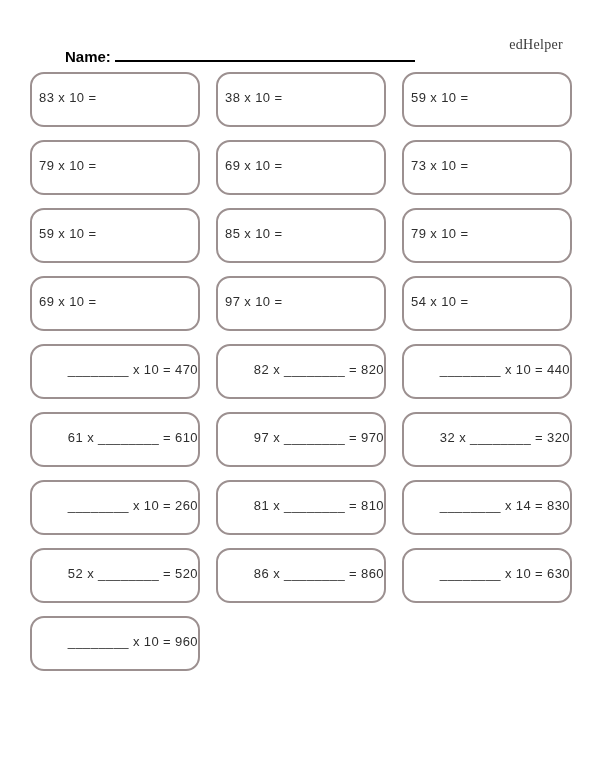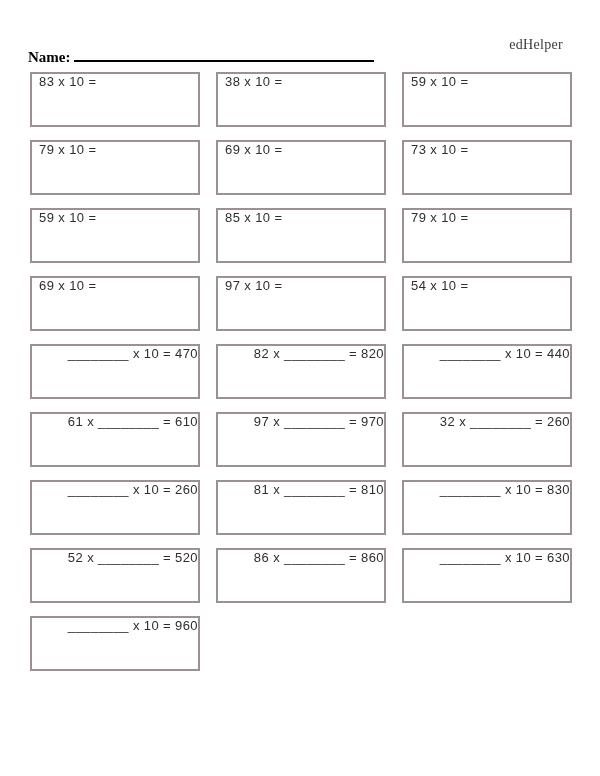--- a/index.html
+++ b/index.html
@@ -24,24 +24,25 @@
     letter-spacing: 0.3px;
   }
   .name-row {
     position: absolute;
     top: 48px;
     left: 28px;
     height: 18px;
     white-space: nowrap;
   }
   .name-label {
-    font-family: Liberation Serif, serif;
+    font-family: Liberation Sans, sans-serif;
     font-weight: bold;
     font-size: 15px;
     color: #000000;
+    margin-left: 37px;
   }
   .name-line {
     display: inline-block;
     width: 300px;
     height: 1px;
     border-bottom: 2px solid #000000;
     margin-left: 4px;
     vertical-align: baseline;
   }
   .problems-grid {
@@ -51,23 +52,23 @@
     width: 542px;
     display: grid;
     grid-template-columns: repeat(3, 1fr);
     column-gap: 16px;
     row-gap: 13px;
   }
   .problem-box {
     height: 55px;
     box-sizing: border-box;
     border: 2px solid #9c9090;
-    border-radius: 0;
+    border-radius: 14px;
     background: #ffffff;
-    padding-top: 0;
+    padding-top: 16px;
     font-size: 13px;
     color: #2e2e2e;
     letter-spacing: 0.4px;
     white-space: nowrap;
   }
   .problem-box.left {
     text-align: left;
     padding-left: 7px;
     padding-right: 4px;
   }
@@ -95,21 +96,21 @@
   <div class="problem-box left"><span>85 x 10 =</span></div>
   <div class="problem-box left"><span>79 x 10 =</span></div>
   <div class="problem-box left"><span>69 x 10 =</span></div>
   <div class="problem-box left"><span>97 x 10 =</span></div>
   <div class="problem-box left"><span>54 x 10 =</span></div>
   <div class="problem-box center"><span>________ x 10 = 470</span></div>
   <div class="problem-box center"><span>82 x ________ = 820</span></div>
   <div class="problem-box center"><span>________ x 10 = 440</span></div>
   <div class="problem-box center"><span>61 x ________ = 610</span></div>
   <div class="problem-box center"><span>97 x ________ = 970</span></div>
-  <div class="problem-box center"><span>32 x ________ = 260</span></div>
+  <div class="problem-box center"><span>32 x ________ = 320</span></div>
   <div class="problem-box center"><span>________ x 10 = 260</span></div>
   <div class="problem-box center"><span>81 x ________ = 810</span></div>
-  <div class="problem-box center"><span>________ x 10 = 830</span></div>
+  <div class="problem-box center"><span>________ x 14 = 830</span></div>
   <div class="problem-box center"><span>52 x ________ = 520</span></div>
   <div class="problem-box center"><span>86 x ________ = 860</span></div>
   <div class="problem-box center"><span>________ x 10 = 630</span></div>
   <div class="problem-box center"><span>________ x 10 = 960</span></div>
 </div>
 
 </body></html>

